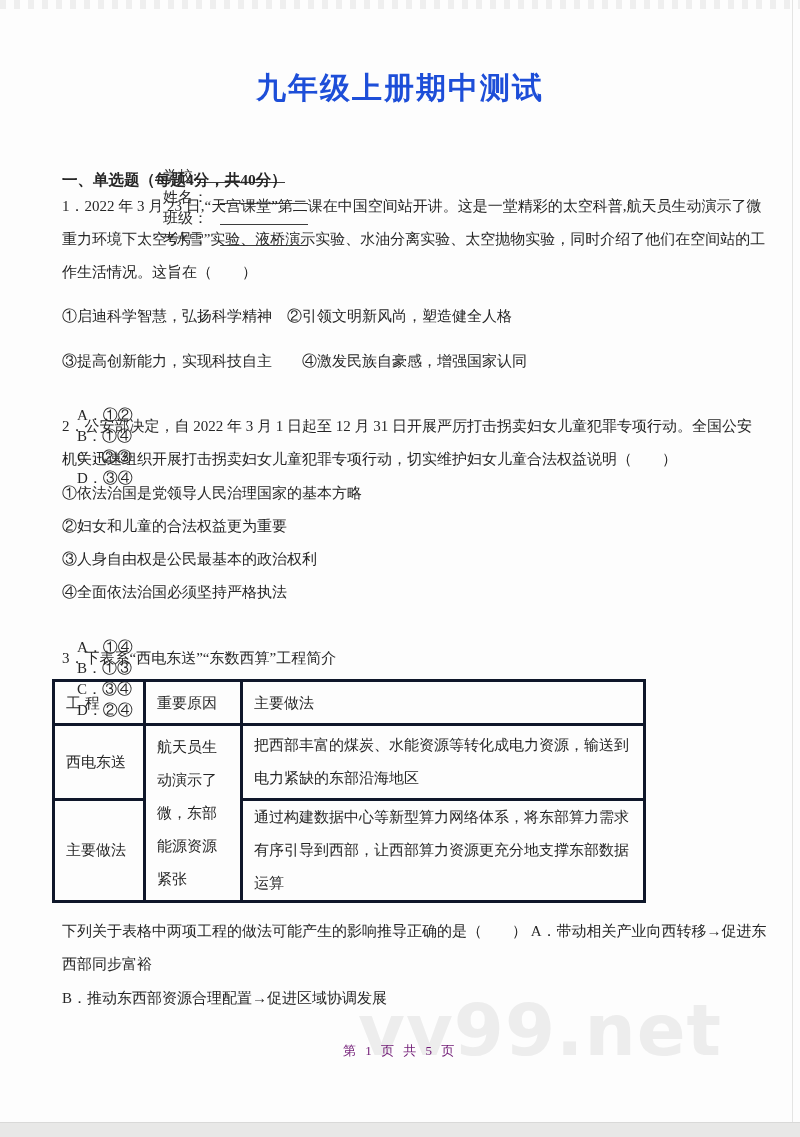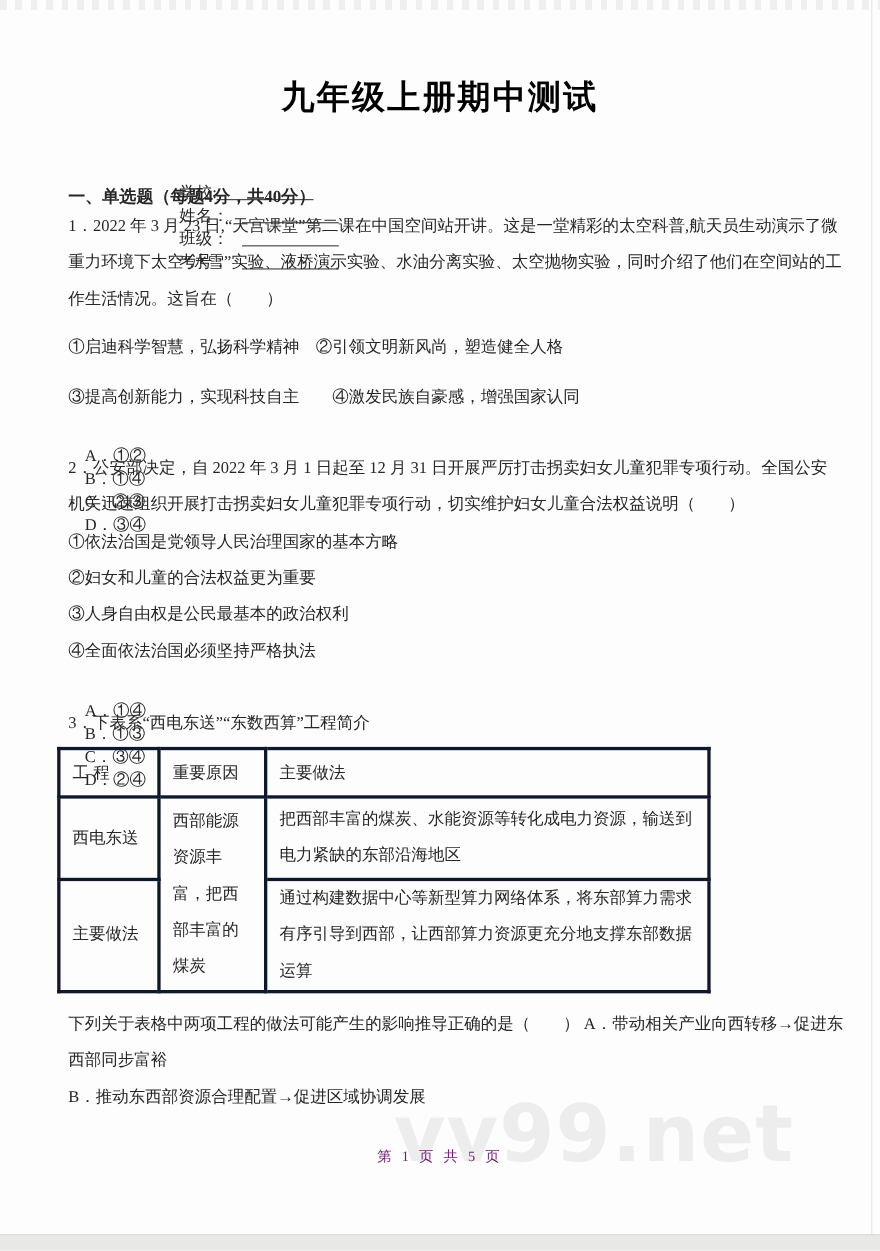--- a/index.html
+++ b/index.html
@@ -25,21 +25,21 @@
   }
   .watermark{
     position:absolute;top:988px;left:358px;
     font-family:"DejaVu Sans","Liberation Sans",sans-serif;
     font-weight:bold;font-size:72px;letter-spacing:1px;color:#ededed;
     user-select:none;
   }
   .doc-title{
     position:absolute;top:68px;left:0;width:800px;text-align:center;
     font-family:"Liberation Sans","DejaVu Sans",sans-serif;
-    font-weight:bold;font-size:30px;letter-spacing:2px;color:#000000;
+    font-weight:bold;font-size:30px;letter-spacing:2px;color:#1d4ed8;
   }
   .line{
     position:absolute;left:62px;font-size:15px;line-height:21px;white-space:pre;
   }
   .fields{left:148px;}
   .fields .blank{
     display:inline-block;width:88px;height:1px;
     border-bottom:1px solid #3c3c3c;vertical-align:-2px;
   }
   .fields .blank.gap{margin-left:12px;}
@@ -120,21 +120,21 @@
         <col style="width:403px;">
       </colgroup>
     <tbody>
         <tr class="hdr">
       <td>工  程</td>
       <td>重要原因</td>
       <td>主要做法</td>
     </tr>
     <tr class="r1">
       <td>西电东送</td>
-      <td rowspan="2">西部能源资源丰富，把西部丰富的煤炭</td>
+      <td rowspan="2">航天员生动演示了微，东部能源资源紧张</td>
       <td>把西部丰富的煤炭、水能资源等转化成电力资源，输送到电力紧缺的东部沿海地区</td>
     </tr>
     <tr class="r2">
       <td>主要做法</td>
       <td>通过构建数据中心等新型算力网络体系，将东部算力需求有序引导到西部，让西部算力资源更充分地支撑东部数据运算</td>
     </tr>
   </tbody>
     </table>
 
   <div class="line" style="top:921px;">下列关于表格中两项工程的做法可能产生的影响推导正确的是（　　） A．带动相关产业向西转移→促进东</div>

